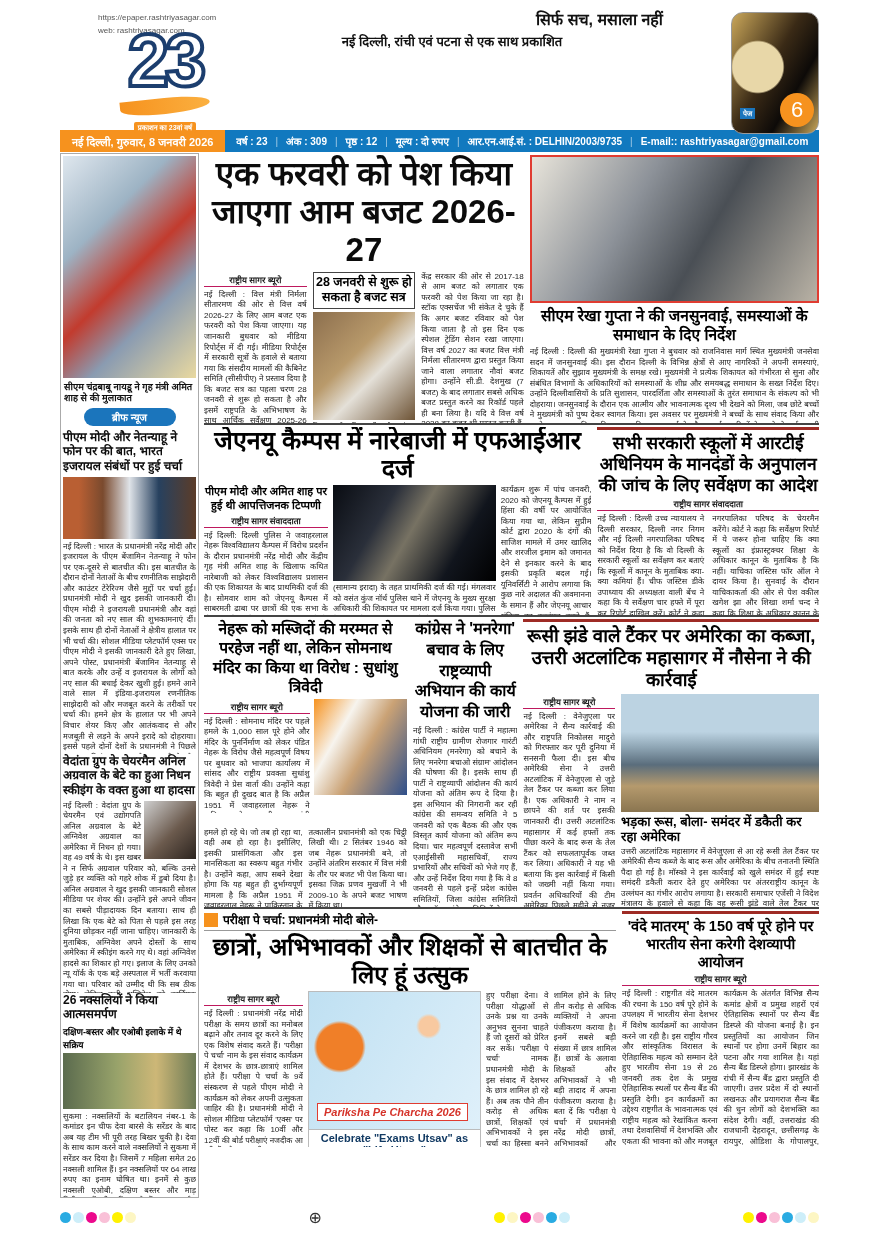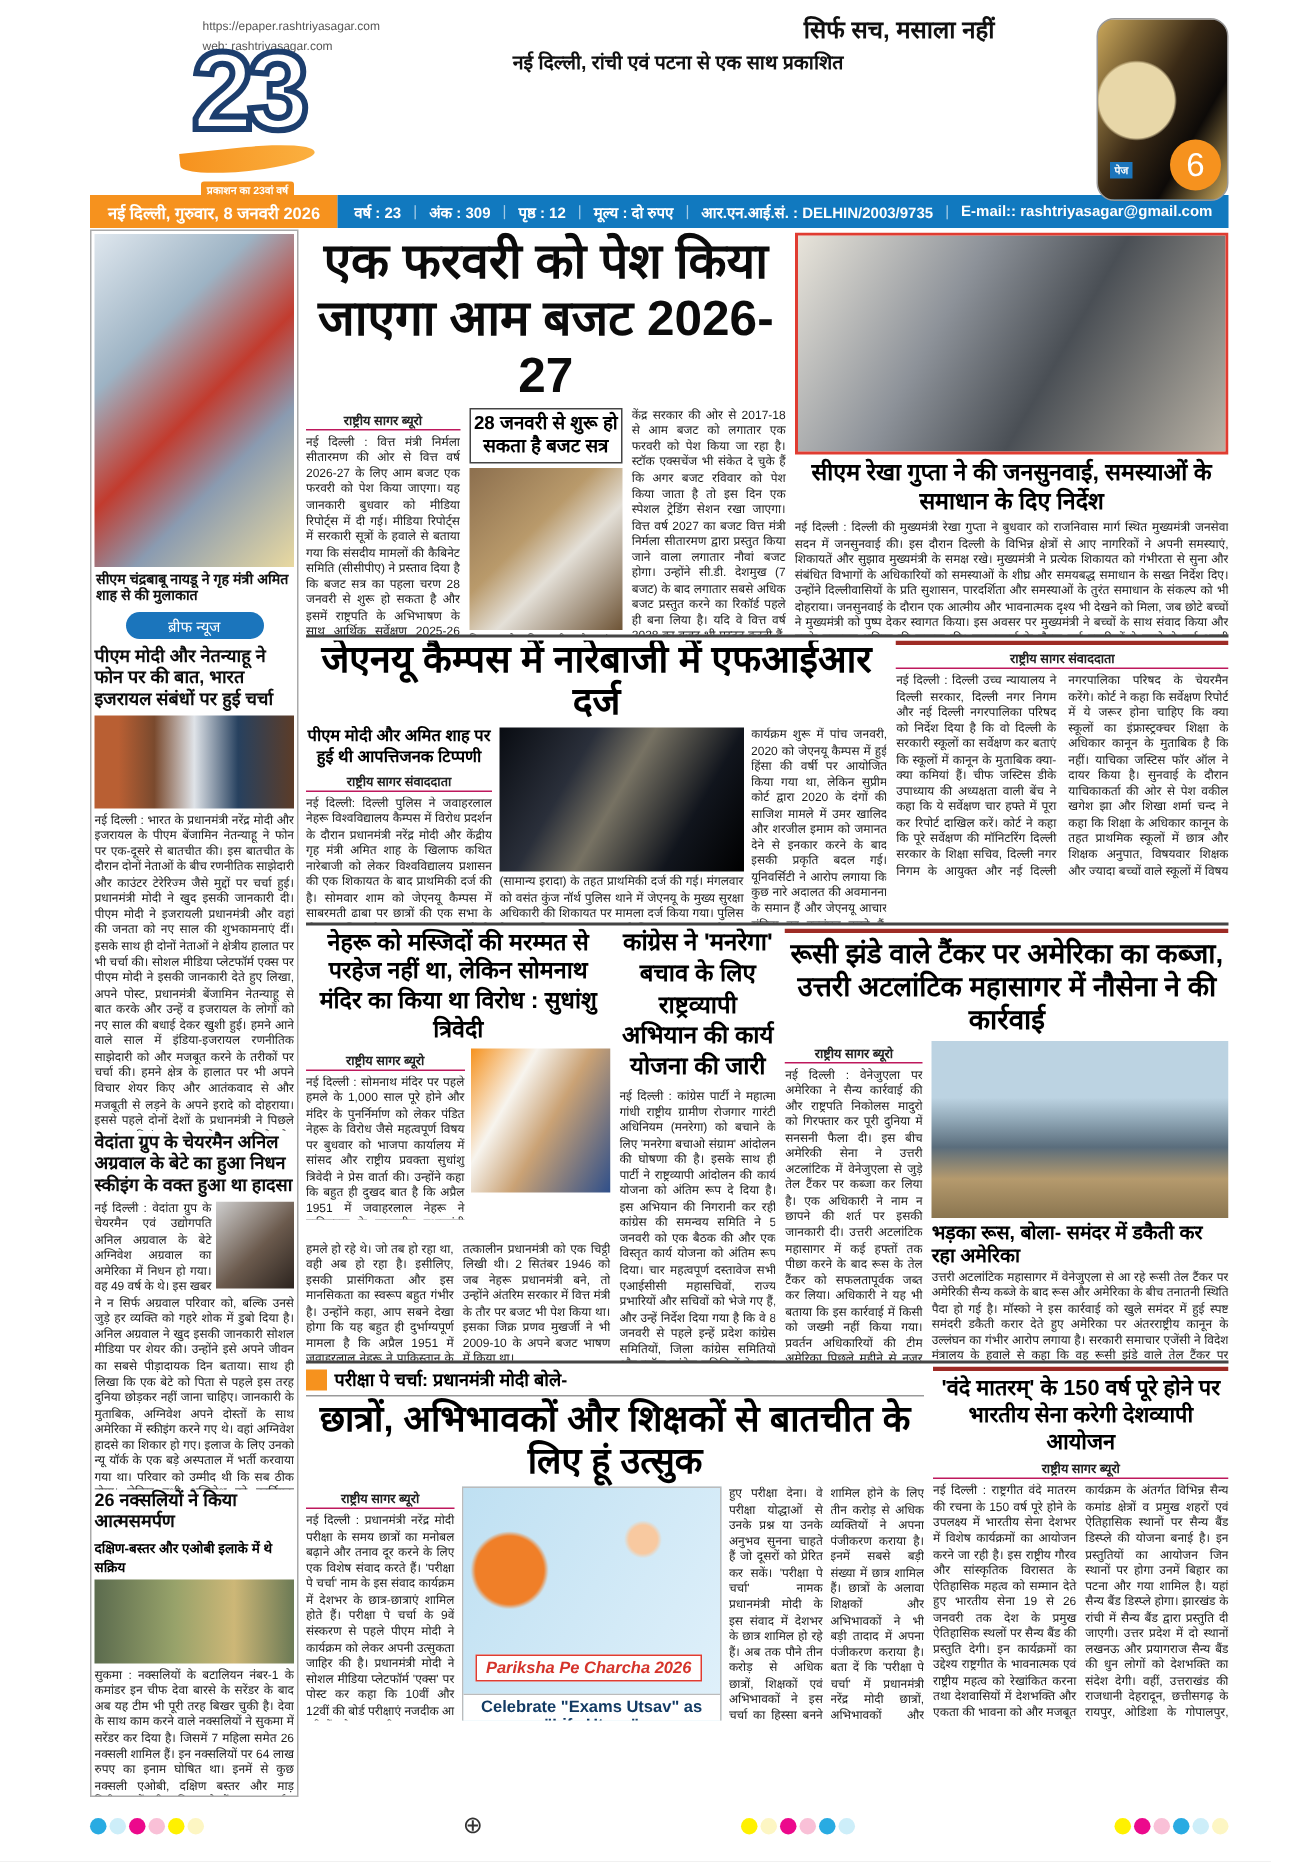--- a/index.html
+++ b/index.html
@@ -2,21 +2,21 @@
 <html><head>
 <meta charset="utf-8">
 <style>
   * { margin:0; padding:0; box-sizing:border-box; }
   html,body { background:#e8e8e8; }
   body { font-family:"Liberation Sans", sans-serif; }
   .page { position:relative; width:877px; height:1241px; margin:0 auto; background:#fff; overflow:hidden; }
 
   
   .masthead { position:relative; padding:8px 58px 0 60px; height:150px; }
-  .urls { position:absolute; top:12px; left:98px; font-size:8px; color:#555; line-height:1.6;margin-left:37px; }
+  .urls { position:absolute; top:12px; left:98px; font-size:8px; color:#555; line-height:1.6; }
   .mast-row { position:relative; height:118px; }
   .logo23 { position:absolute; left:40px; top:18px; width:130px; text-align:center; }
   .logo-num { font-size:74px; font-weight:bold; line-height:0.95; color:#fff; -webkit-text-stroke:4px #1c3e6e; letter-spacing:-4px; display:block; }
   .logo-flame { display:block; width:90px; height:16px; margin:2px auto 2px; background:linear-gradient(90deg,#f6921e,#fbb040); border-radius:0 50% 50% 50%; transform:rotate(-6deg); }
   .logo-cap { display:inline-block; background:#f6921e; color:#fff; font-size:7px; font-weight:bold; padding:1px 4px; border-radius:2px; }
   .title-block { position:absolute; left:175px; right:150px; top:0; text-align:center; }
   .tagline { text-align:right; font-size:16px; font-weight:bold; color:#111; padding-right:6px; }
   .np-title { font-size:64px; font-weight:bold; color:#0d0d0d; line-height:1.0; letter-spacing:1px; }
   .np-sub { font-size:13px; font-weight:bold; color:#111; margin-top:2px; }
   .page-badge { position:absolute; right:0; top:4px; width:88px; height:122px; border-radius:12px; background:
@@ -43,21 +43,21 @@
   
   .rule-red { border-top:3px solid #9e2b25; margin-bottom:3px; }
   .byline { font-size:8.5px; font-weight:bold; text-align:center; color:#222; margin:2px 0 3px; border-bottom:1px solid #be185d; padding-bottom:1px; }
   .body-text { font-size:8px; line-height:1.32; color:#1c1c1c; text-align:justify; overflow:hidden; }
   .photo { background:linear-gradient(135deg,#b9a58c,#6f6152 55%,#3d362d); position:relative; overflow:hidden; }
   .caption { font-size:9.5px; font-weight:bold; color:#111; line-height:1.2; }
 
   
   .naidu-photo { height:222px; background:linear-gradient(135deg,#dfe7ee 0%,#9db3c4 30%,#c23b2e 52%,#8a9bb1 70%,#e9d9a0 100%); }
   .left-col .caption { margin:3px 1px 4px; }
-  .brief-badge { display:block; margin:2px auto 4px; width:92px; background:#1b75bc; color:#fff; font-size:10px; font-weight:normal; text-align:center; border-radius:10px; padding:2px 0; }
+  .brief-badge { display:block; margin:2px auto 4px; width:92px; background:#1b75bc; color:#fff; font-size:10px; font-weight:bold; text-align:center; border-radius:10px; padding:2px 0; }
   .left-head { font-size:12px; font-weight:bold; line-height:1.22; color:#0d0d0d; margin-bottom:3px; }
   .mn-photo { height:62px; margin-bottom:3px; background:linear-gradient(90deg,#b95f33 0 12%,#7a4a2e 30%,#dfe3e8 50%,#27415f 72%,#5c3c28 100%); }
   .mn-body { height:212px; }
   .ved-body { height:192px; }
   .ved-portrait { float:right; width:52px; height:58px; margin:0 0 2px 3px; background:linear-gradient(135deg,#cfcfcf,#6b5a4d 55%,#2c241f); }
   .naxal-sub { font-size:9px; font-weight:bold; text-align:left; margin-bottom:2px; }
   .naxal-photo { height:56px; margin-bottom:3px; background:linear-gradient(90deg,#5b6b4e,#97a26a 40%,#cdb777 70%,#6c7a55); }
   .naxal-body { height:130px; }
 
   
@@ -254,20 +254,21 @@
               <p class="body-text" style="height:88px">(सामान्य इरादा) के तहत प्राथमिकी दर्ज की गई। मंगलवार को वसंत कुंज नॉर्थ पुलिस थाने में जेएनयू के मुख्य सुरक्षा अधिकारी की शिकायत पर मामला दर्ज किया गया। पुलिस ने कहा कि मामला तब दर्ज किया गया जब जेएनयू प्रशासन ने नारों को 'अत्यधिक आपत्तिजनक, उत्तेजक और भड़काऊ' बताते हुए कानूनी कार्रवाई की मांग की। शिकायत के अनुसार,</p>
             </div>
             <div class="jnu-right">
               <p class="body-text" style="height:188px">कार्यक्रम शुरू में पांच जनवरी, 2020 को जेएनयू कैम्पस में हुई हिंसा की वर्षी पर आयोजित किया गया था, लेकिन सुप्रीम कोर्ट द्वारा 2020 के दंगों की साजिश मामले में उमर खालिद और शरजील इमाम को जमानत देने से इनकार करने के बाद इसकी प्रकृति बदल गई। यूनिवर्सिटी ने आरोप लगाया कि कुछ नारे अदालत की अवमानना के समान हैं और जेएनयू आचार संहिता का उल्लंघन करते हैं, जिसके बाद पुलिस शिकायत और आंतरिक जांच दोनों हुईं। हालांकि, छात्र नेताओं ने दावा किया है कि नारे वैचारिक विरोध के थे और वार्षिक विरोध का हिस्सा थे। उन्होंने व्यक्ति को निशाना बनाने के किसी भी इरादे से इनकार किया। पुलिस ने कहा मामले की जांच की जा रही है।</p>
             </div>
           </div>
         </article>
 
         <article class="art-rte">
           <div class="rule-red"></div>
+          <h2 class="rte-head">सभी सरकारी स्कूलों में आरटीई अधिनियम के मानदंडों के अनुपालन की जांच के लिए सर्वेक्षण का आदेश</h2>
           <div class="byline">राष्ट्रीय सागर संवाददाता</div>
           <p class="body-text rte-body">नई दिल्ली : दिल्ली उच्च न्यायालय ने दिल्ली सरकार, दिल्ली नगर निगम और नई दिल्ली नगरपालिका परिषद को निर्देश दिया है कि वो दिल्ली के सरकारी स्कूलों का सर्वेक्षण कर बताएं कि स्कूलों में कानून के मुताबिक क्या-क्या कमियां हैं। चीफ जस्टिस डीके उपाध्याय की अध्यक्षता वाली बेंच ने कहा कि ये सर्वेक्षण चार हफ्ते में पूरा कर रिपोर्ट दाखिल करें। कोर्ट ने कहा कि पूरे सर्वेक्षण की मॉनिटरिंग दिल्ली सरकार के शिक्षा सचिव, दिल्ली नगर निगम के आयुक्त और नई दिल्ली नगरपालिका परिषद के चेयरमैन करेंगे। कोर्ट ने कहा कि सर्वेक्षण रिपोर्ट में ये जरूर होना चाहिए कि क्या स्कूलों का इंफ्रास्ट्रक्चर शिक्षा के अधिकार कानून के मुताबिक है कि नहीं। याचिका जस्टिस फॉर ऑल ने दायर किया है। सुनवाई के दौरान याचिकाकर्ता की ओर से पेश वकील खगेश झा और शिखा शर्मा चन्द ने कहा कि शिक्षा के अधिकार कानून के तहत प्राथमिक स्कूलों में छात्र और शिक्षक अनुपात, विषयवार शिक्षक और ज्यादा बच्चों वाले स्कूलों में विषय के हेड शिक्षक का प्रावधान किया गया है। इस कानून के तहत स्कूलों के भवन सभी मौसम के अनुकूल होना चाहिए। हर स्कूल में टॉयलेट, पीने का पानी, किचन और खेल के मैदान जरूर होने चाहिए।</p>
         </article>
       </section>
 
       <section class="row row3">
         <article class="art-nehru">
           <h2 class="nehru-head">नेहरू को मस्जिदों की मरम्मत से परहेज नहीं था, लेकिन सोमनाथ मंदिर का किया था विरोध : सुधांशु त्रिवेदी</h2>
           <div class="nehru-grid">
             <div class="t">

